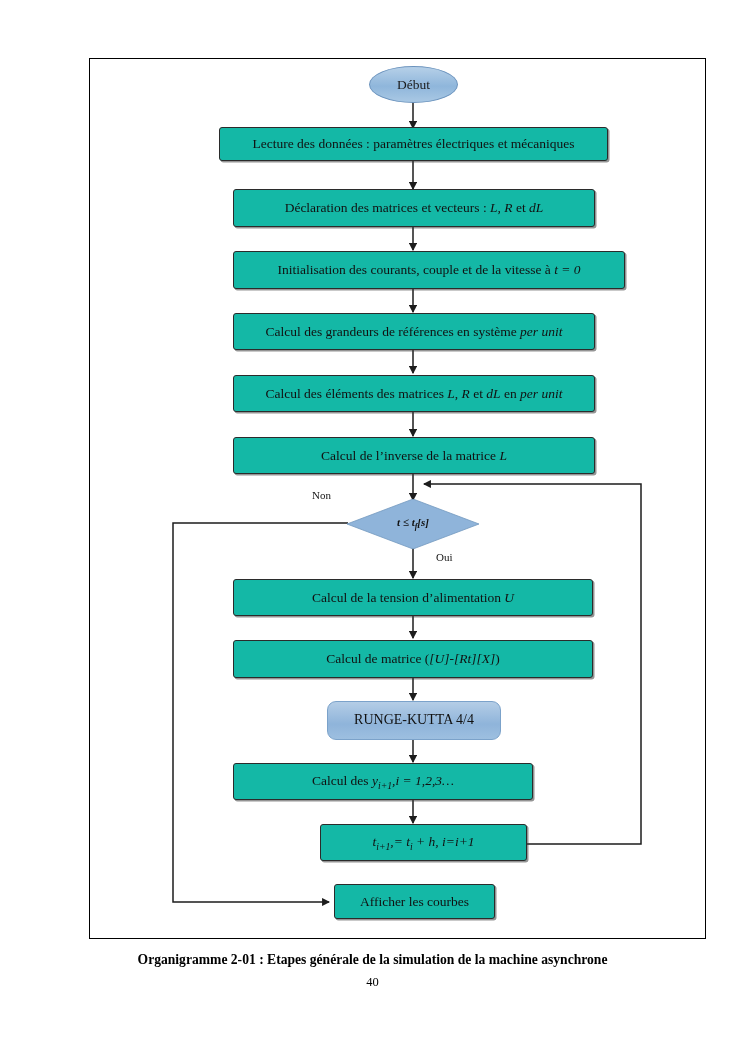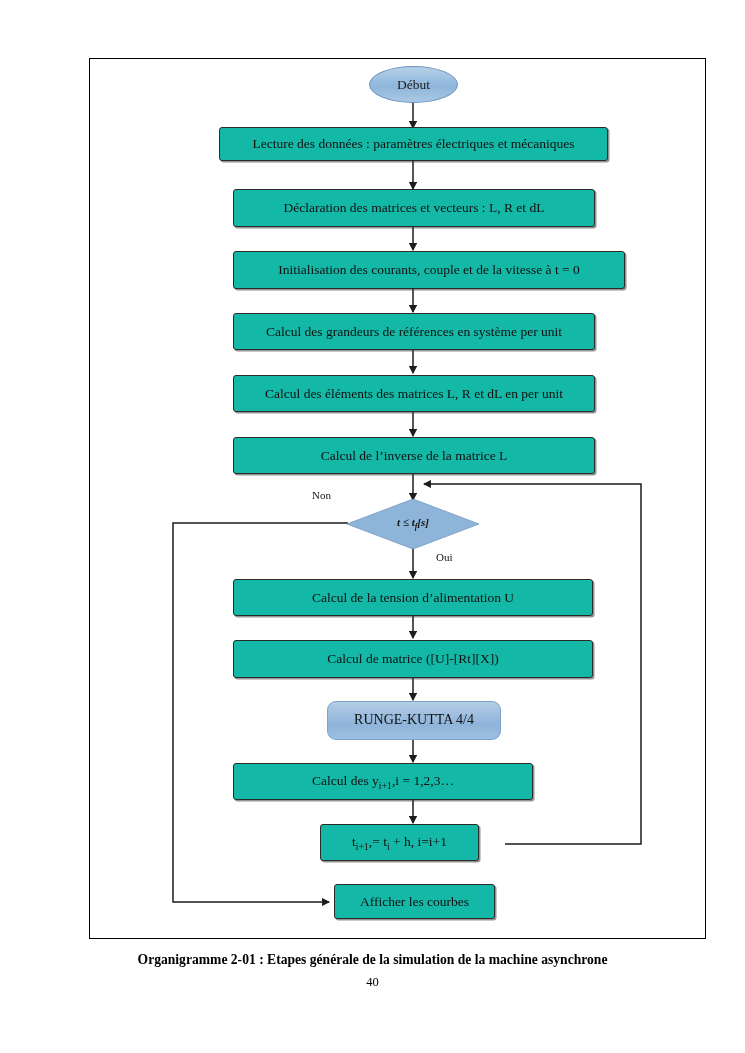--- a/index.html
+++ b/index.html
@@ -99,21 +99,21 @@
   }
   .folio {
     position: absolute;
     left: 0;
     top: 975px;
     width: 745px;
     text-align: center;
     font-size: 12.5px;
     color: #000;
   }
-  .ital { }
+  .ital { font-style: italic; }
   sub { font-size: 0.72em; }
 </style>
 </head>
 <body>
 
 <div id="page">
 
   <div id="frame"></div>
 
   <svg id="wires" viewBox="0 0 745 1053" xmlns="http://www.w3.org/2000/svg">
@@ -205,21 +205,21 @@
   </div>
 
   <div class="node highlight" style="left:327px; top:701px; width:174px; height:39px;">
     <span>RUNGE-KUTTA 4/4</span>
   </div>
 
   <div class="node proc" style="left:233px; top:763px; width:300px; height:37px;">
     <span>Calcul des <span class="ital">y<sub>i+1</sub>,i = 1,2,3…</span></span>
   </div>
 
-  <div class="node proc" style="left:320px; top:824px; width:159px; height:37px;">
+  <div class="node proc" style="left:320px; top:824px; width:207px; height:37px;">
     <span><span class="ital">t<sub>i+1</sub>,= t<sub>i</sub> + h, i=i+1</span></span>
   </div>
 
   <div class="node proc" style="left:334px; top:884px; width:161px; height:35px;">
     <span>Afficher les courbes</span>
   </div>
 
   <div class="caption">
     <span>Organigramme 2-01 : Etapes générale de la simulation de la machine asynchrone</span>
   </div>

